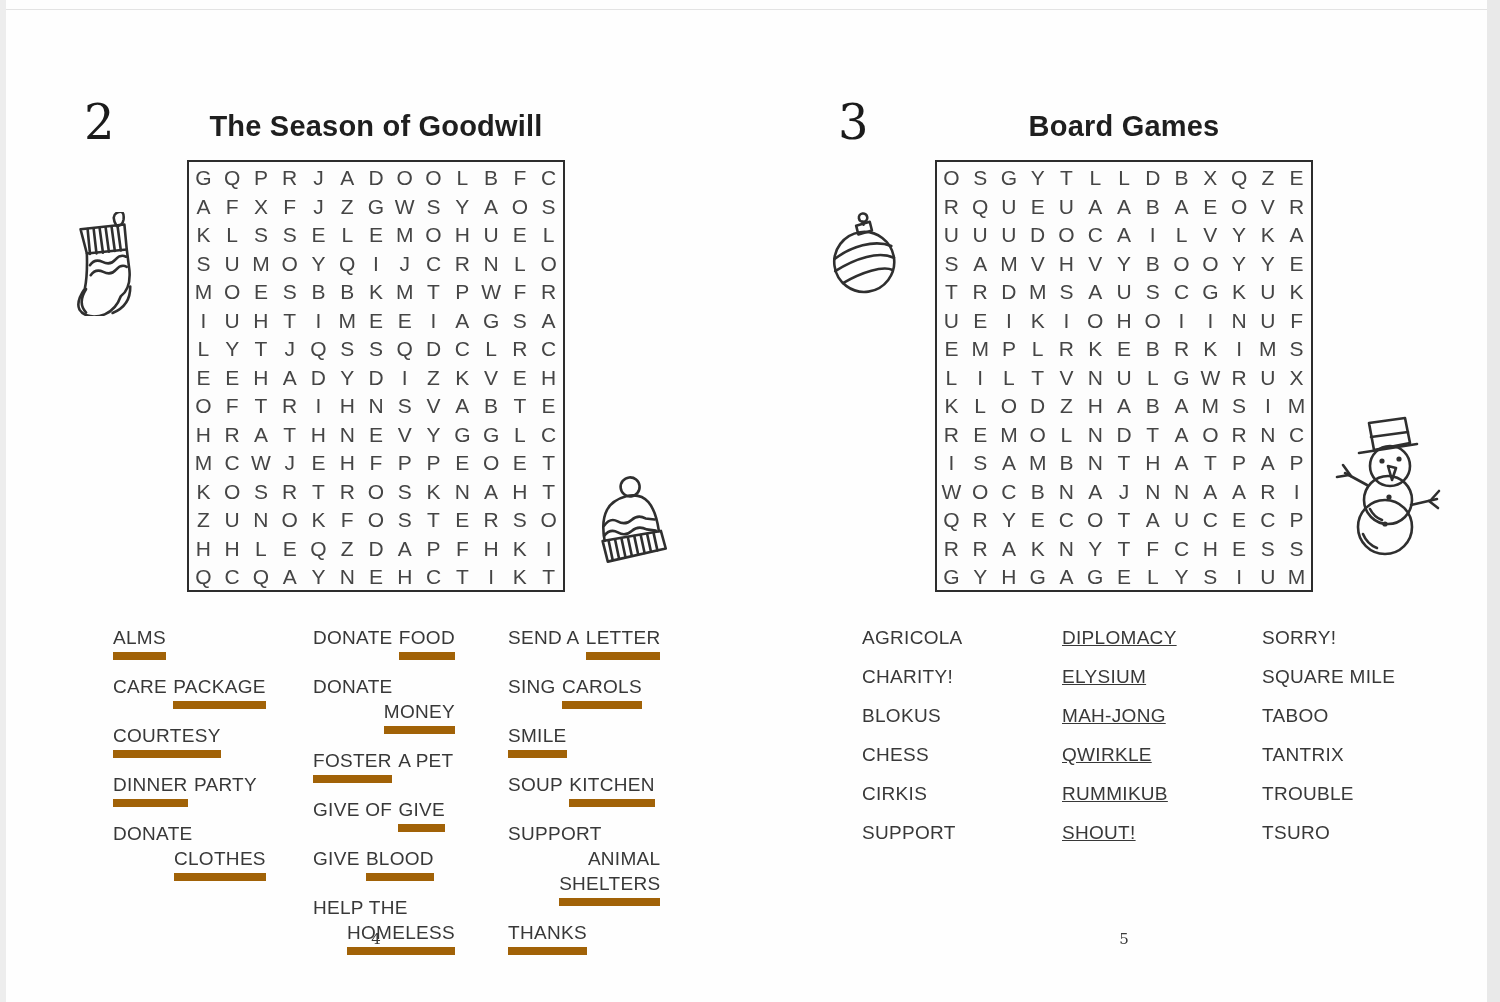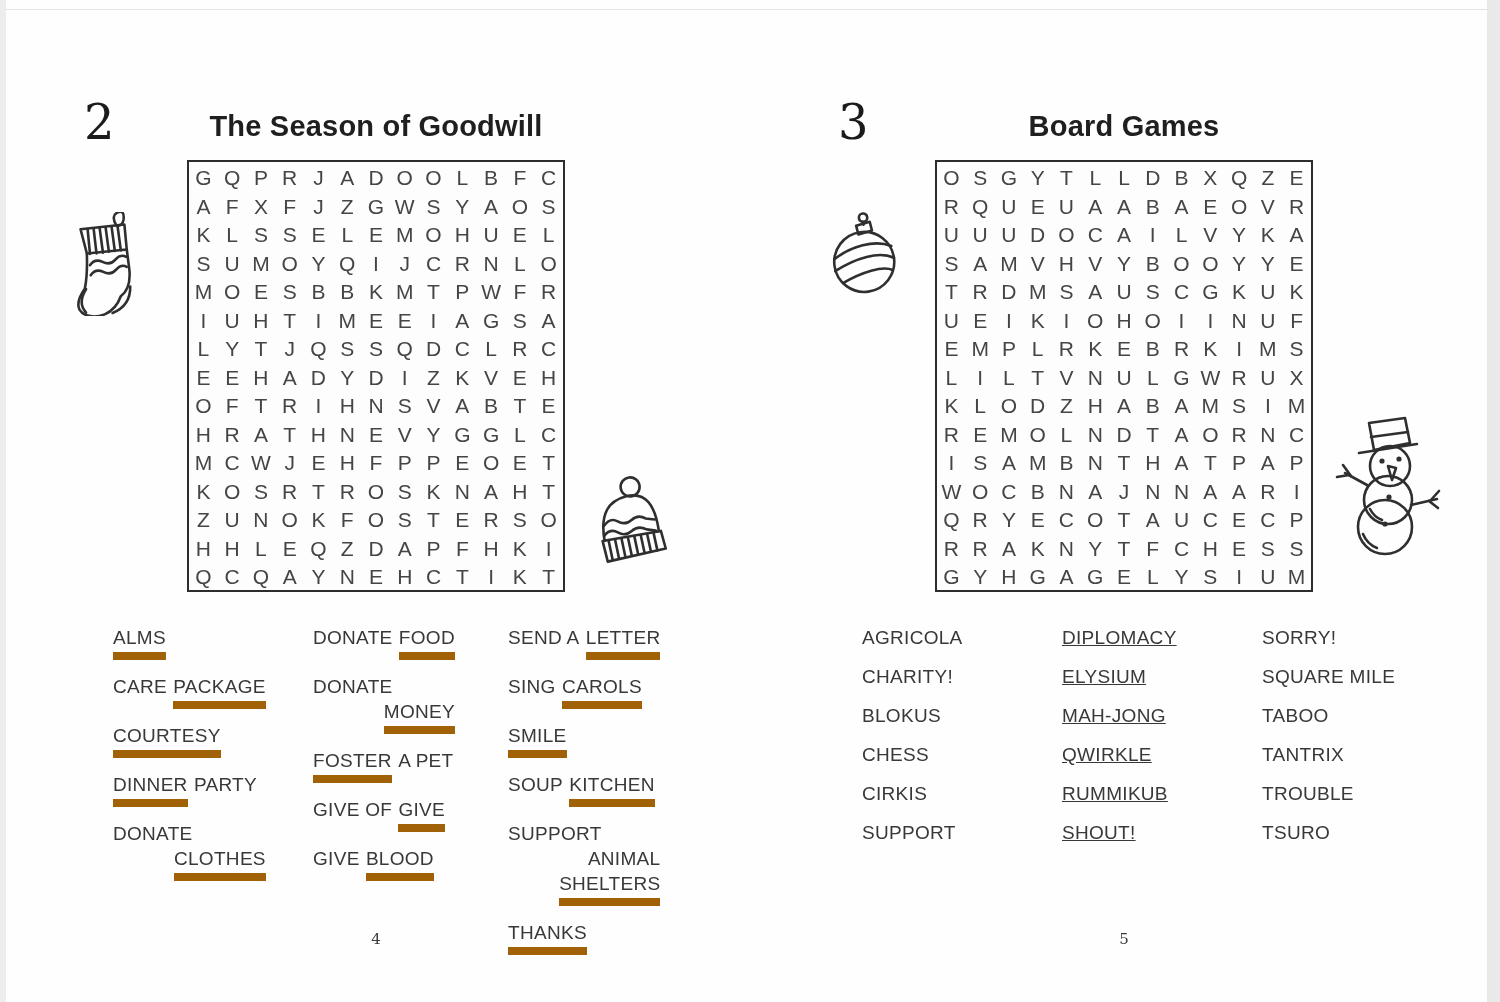--- a/index.html
+++ b/index.html
@@ -311,20 +311,24 @@
           <div class="word-line indent"><span class="u">MONEY</span></div>
         </div>
         <div class="word-entry">
           <div class="word-line"><span class="u">FOSTER</span><span>A PET</span></div>
         </div>
         <div class="word-entry">
           <div class="word-line"><span>GIVE OF</span><span class="u">GIVE</span></div>
         </div>
         <div class="word-entry">
           <div class="word-line"><span>GIVE</span><span class="u">BLOOD</span></div>
+        </div>
+        <div class="word-entry">
+          <div class="word-line"><span>HELP THE</span></div>
+          <div class="word-line indent"><span class="u">HOMELESS</span></div>
         </div>
       </div>
     <div class="word-col" style="left:508px;">
         <div class="word-entry">
           <div class="word-line"><span>SEND A</span><span class="u">LETTER</span></div>
         </div>
         <div class="word-entry">
           <div class="word-line"><span>SING</span><span class="u">CAROLS</span></div>
         </div>
         <div class="word-entry">

